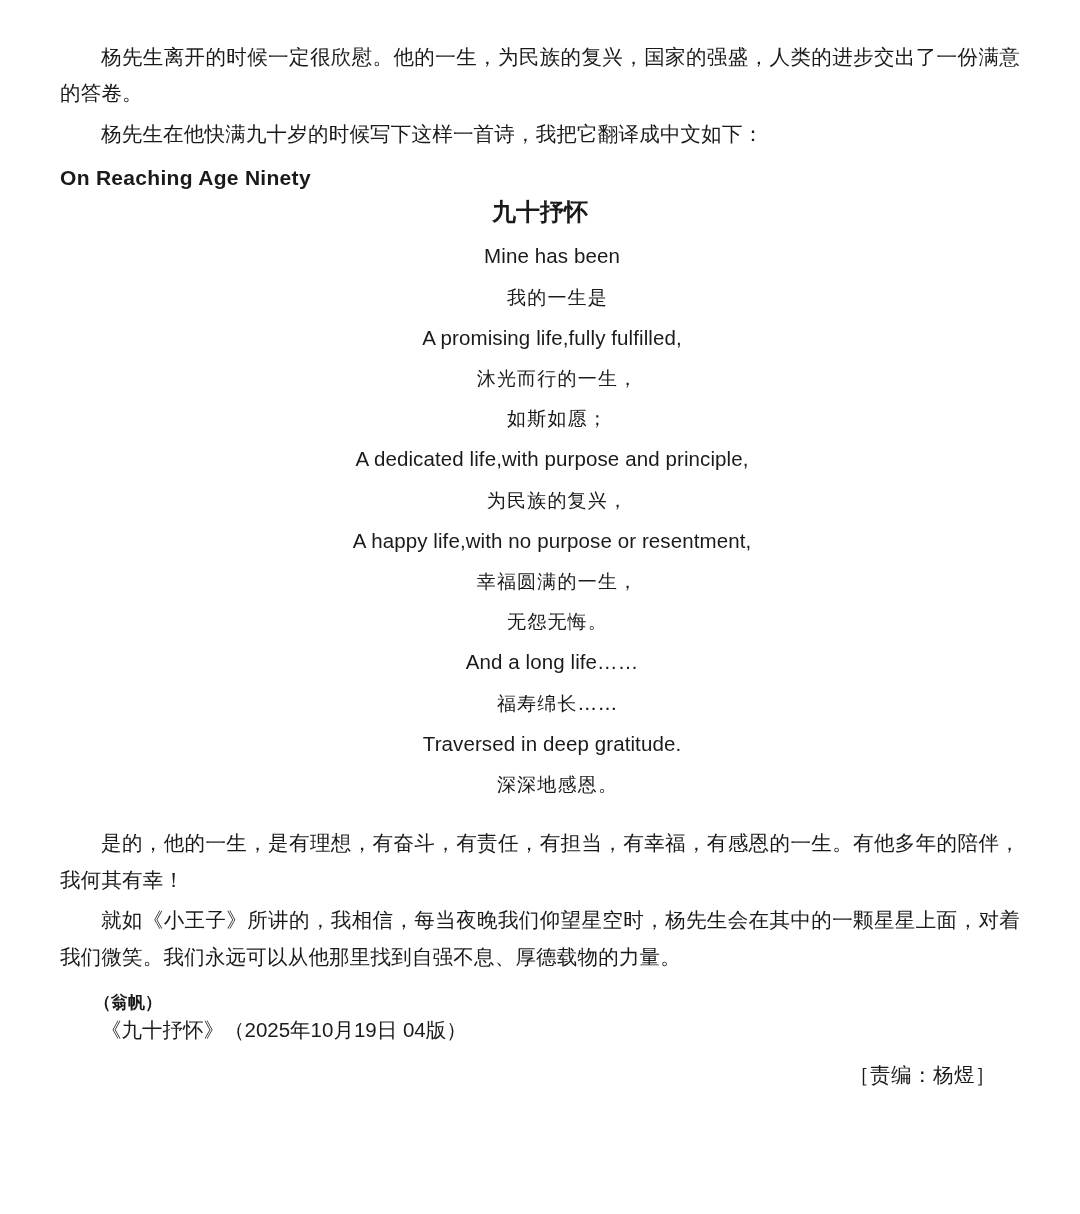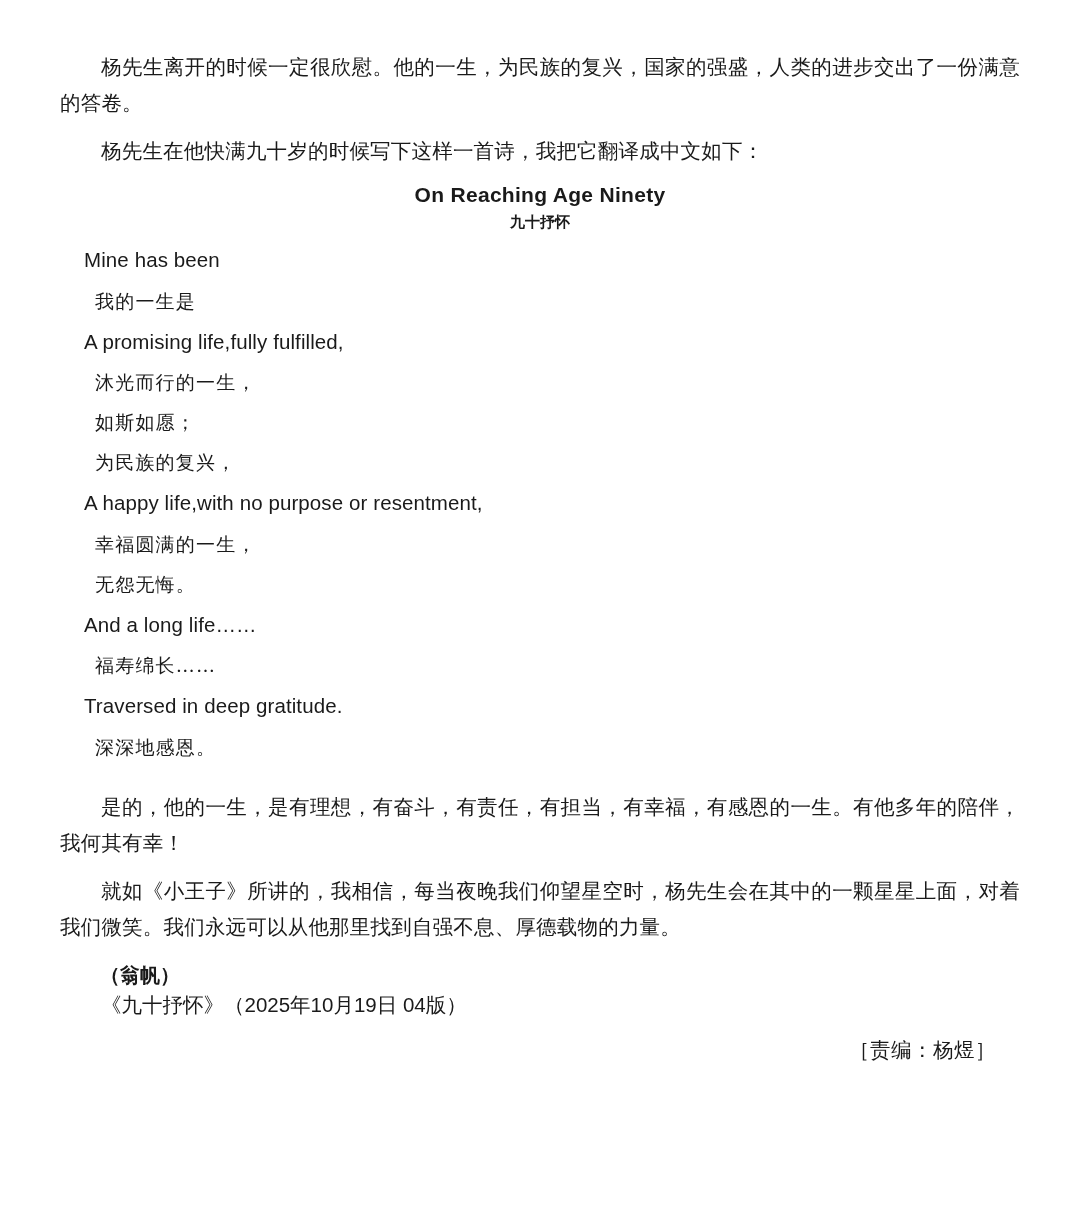--- a/index.html
+++ b/index.html
@@ -17,61 +17,61 @@
     width: 1080px;
     min-height: 1214px;
     box-sizing: border-box;
     padding: 30px 60px 20px 60px;
     position: relative;
   }
   .para {
     font-size: 20.5px;
     line-height: 1.78;
     text-indent: 2em;
-    margin: 11px 0 4px 0;
+    margin: 1px 0 4px 0;
     letter-spacing: 0.2px;
     text-align: justify;
   }
   .poem-title-en {
-    text-align: center;
     font-size: 21px;
     font-weight: bold;
     margin: 14px 0 6px 0;
     letter-spacing: 0.3px;
   }
   .poem-title-cn {
     text-align: center;
-    font-size: 15px;
+    font-size: 24px;
     font-weight: bold;
     margin: 0 0 18px 0;
     font-family: "DejaVu Serif", "Liberation Serif", serif;
   }
   .poem {
     margin: 0 0 10px 0;
     padding-left: 24px;
+    text-align: center;
   }
   .poem-line {
     font-size: 20.5px;
     line-height: 1.0;
     padding: 0 0 21px 0;
     margin: 0;
     white-space: pre-wrap;
   }
   .poem-line.en {
     font-family: "Liberation Sans", "DejaVu Sans", sans-serif;
     letter-spacing: 0.1px;
   }
   .poem-line.cn {
     font-family: "DejaVu Serif", "Liberation Serif", serif;
     font-size: 19px;
     letter-spacing: 1.2px;
     margin-left: 11px;
   }
   .signature {
-    font-size: 20px;
+    font-size: 17px;
     font-weight: bold;
     text-indent: 2em;
     margin: 16px 0 2px 0;
   }
   .source {
     font-size: 20.5px;
     text-indent: 2em;
     margin: 0 0 2px 0;
   }
   .editor {
@@ -95,20 +95,21 @@
 
   <h2 class="poem-title-en">On Reaching Age Ninety</h2>
   <h3 class="poem-title-cn">九十抒怀</h3>
 
   <div class="poem">
     <p class="poem-line en">Mine has been</p>
     <p class="poem-line cn">我的一生是</p>
     <p class="poem-line en">A promising life,fully fulfilled,</p>
     <p class="poem-line cn">沐光而行的一生，</p>
     <p class="poem-line cn">如斯如愿；</p>
+    <p class="poem-line en">A dedicated life,with purpose and principle,</p>
     <p class="poem-line cn">为民族的复兴，</p>
     <p class="poem-line en">A happy life,with no purpose or resentment,</p>
     <p class="poem-line cn">幸福圆满的一生，</p>
     <p class="poem-line cn">无怨无悔。</p>
     <p class="poem-line en">And a long life……</p>
     <p class="poem-line cn">福寿绵长……</p>
     <p class="poem-line en">Traversed in deep gratitude.</p>
     <p class="poem-line cn">深深地感恩。</p>
   </div>
 

